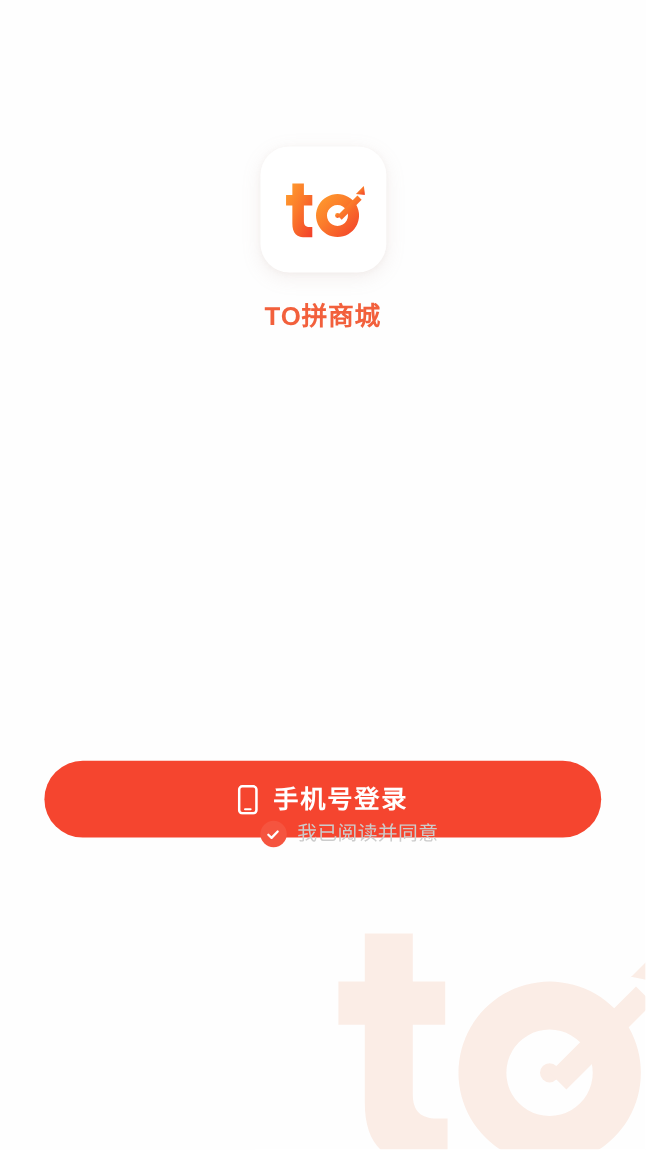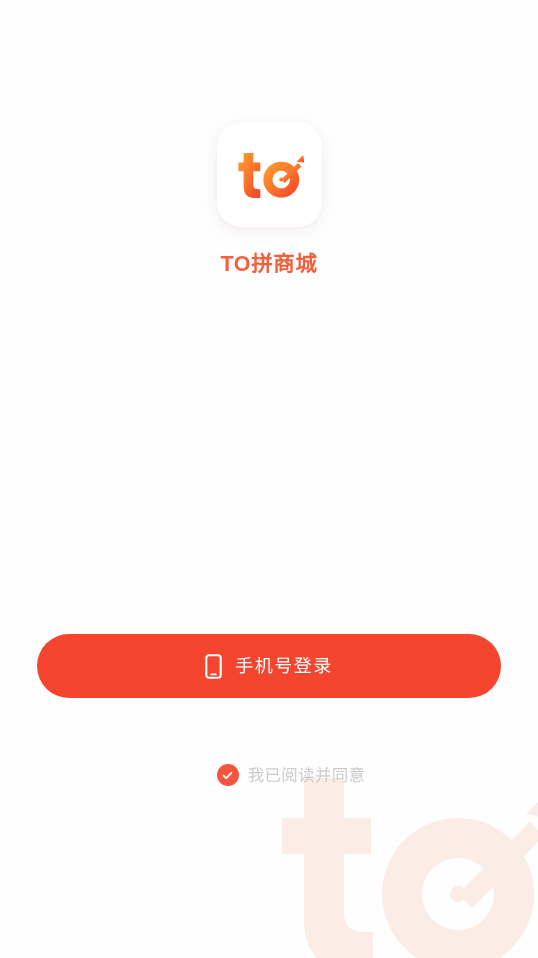--- a/index.html
+++ b/index.html
@@ -94,34 +94,34 @@
   }
   .login-button .phone-icon {
     display: flex;
     align-items: center;
     justify-content: center;
     width: 17px;
     height: 25px;
   }
   .login-button .phone-icon svg { display: block; width: 17px; height: 25px; }
   .login-button .login-label {
-    font-size: 18px;
-    font-weight: normal;
+    font-size: 21px;
+    font-weight: bold;
     color: #ffffff;
     letter-spacing: 1.5px;
     line-height: 1;
     white-space: nowrap;
   }
 
   
   .agreement-row {
     position: absolute;
     left: 0;
     right: 0;
-    top: 764px;
+    top: 684px;
     display: flex;
     align-items: center;
     justify-content: center;
     gap: 9px;
     z-index: 3;
     padding-left: 44px;
   }
   .agree-checkbox {
     width: 22px;
     height: 22px;

